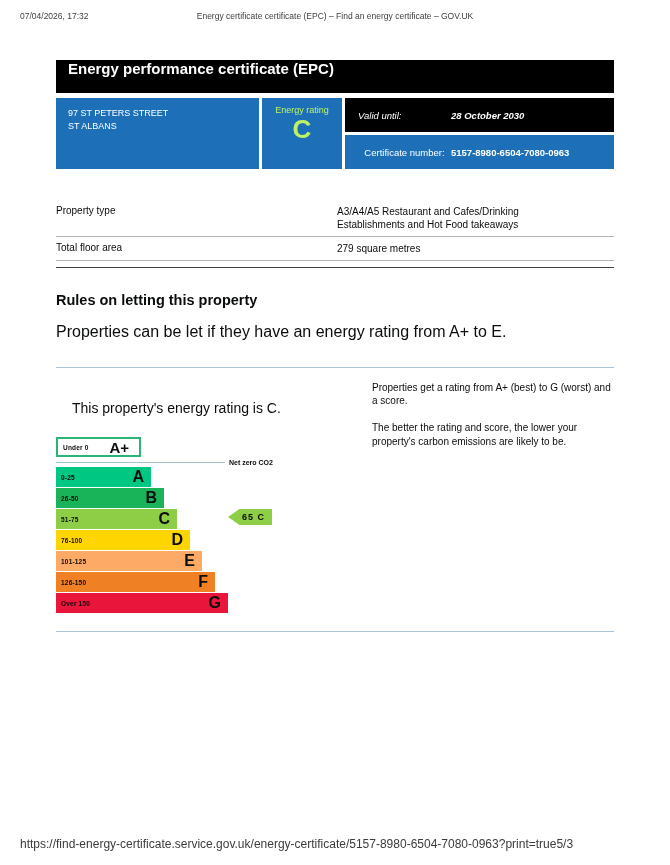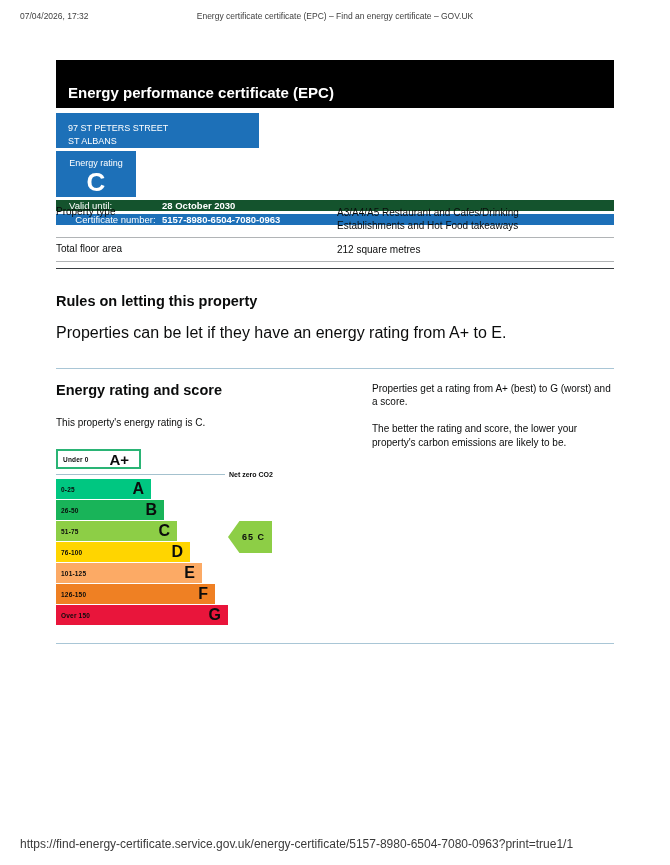--- a/index.html
+++ b/index.html
@@ -10,61 +10,61 @@
     font-family:"Liberation Sans", sans-serif;
     overflow:hidden;
   }
   
   .print-header { position:absolute; top:11px; left:0; right:0; height:12px; font-size:8.5px; color:#404040; }
   .ph-date { position:absolute; left:20px; top:0; }
   .ph-title { text-align:center; }
 
   .content { position:absolute; left:56px; top:60px; width:558px; }
 
-  .banner { background:#000000; color:#ffffff; font-weight:bold; font-size:15px; height:33px; padding:24px 12px; line-height:17px; }
+  .banner { background:#000000; color:#ffffff; font-weight:bold; font-size:15px; height:33px; padding:0 12px; line-height:17px; }
 
-  .panel { margin-top:5px; display:flex; gap:3px; height:71px;flex-direction:column; }
+  .panel { margin-top:5px; display:flex; gap:3px; height:71px; }
   .box-address { background:#1d70b8; width:203px; padding:9px 10px 0 12px; color:#fff; font-size:9px; line-height:1.45; }
-  .box-rating { background:#1d70b8; width:80px; color:#ffffff; text-align:center; padding-top:7px; }
+  .box-rating { background:#1d70b8; width:80px; color:#bef264; text-align:center; padding-top:7px; }
   .box-rating .rating-label { font-size:9px; }
   .box-rating .rating-value { font-size:26px; font-weight:bold; line-height:1.1; }
   .box-details { flex:1; display:flex; flex-direction:column; gap:3px; }
   .detail-row { background:#1d70b8; flex:1; display:flex; align-items:center; padding-left:13px; color:#fff; font-size:9.5px; }
   .detail-label { width:93px; }
   .detail-value { font-weight:bold; }
 
-  .prop-table { margin-top:17px; font-size:10px; }
+  .prop-table { margin-top:31px; font-size:10px; }
   .prop-row { display:flex; border-bottom:1px solid #b1b4b6; padding:5px 0 5px 0; }
   .prop-label { width:281px; }
   .prop-value { width:230px; line-height:1.3; }
   .table-end-rule { height:7px; border-bottom:1.5px solid #3a3f42; }
 
   h2 { font-size:14.5px; font-weight:bold; margin:24px 0 0 0; }
   .rules-body { font-size:16px; margin:15px 0 0 0; }
   .hr-blue { border:none; border-top:1.5px solid #a9c6d6; margin:26px 0 0 0; }
 
   .two-col { display:flex; margin-top:13px; }
   .col-left { width:304px; }
   .col-left h2 { margin-top:0; }
-  .col-left p { font-size:10px; margin:19px 0 0 0; }
+  .col-left p { font-size:14px; margin:19px 0 0 16px; }
   .col-right { width:254px; font-size:10px; line-height:1.32; }
   .col-right p { margin:0 0 14px 12px; }
 
   .chart { margin-top:21px; position:relative; }
   .band-row { position:relative; height:21px; }
   .band { height:20px; display:flex; align-items:center; position:relative; }
   .band .range { font-size:6.5px; font-weight:bold; padding-left:5px; letter-spacing:0.2px; }
   .band .letter { position:absolute; right:7px; top:50%; transform:translateY(-50%); font-size:16px; font-weight:bold; line-height:1; }
   .band-aplus { background:#ffffff; border:2px solid #2ab475; }
   .band-aplus .letter { font-size:15px; right:10px; }
   .netzero-row { height:9px; display:flex; align-items:center; }
   .nz-line { width:169px; height:1px; background:#a4c1ce; }
   .nz-label { font-size:7px; font-weight:bold; margin-left:4px; white-space:nowrap; }
   .current-arrow {
-    position:absolute; left:172px; top:0; width:44px; height:32px;
+    position:absolute; left:172px; top:0; width:44px; height:16px;
     clip-path:polygon(0 50%, 26% 0, 100% 0, 100% 100%, 26% 100%);
     display:flex; align-items:center; justify-content:center;
     font-size:9px; font-weight:bold; padding-left:7px; letter-spacing:1px;
   }
   .hr-bottom { margin-top:17px; }
 
   .page-footer { position:absolute; bottom:14px; left:20px; right:20px; font-size:12px; color:#3b3b3b; display:flex; justify-content:flex-start; }
 </style>
 </head>
 <body>
@@ -83,51 +83,50 @@
   <div class="panel">
     <div class="box-address" style="background: rgb(29, 112, 184);">
       <div>97 ST PETERS STREET</div>
       <div>ST ALBANS</div>
     </div>
     <div class="box-rating" style="background: rgb(29, 112, 184);">
       <div class="rating-label">Energy rating</div>
       <div class="rating-value">C</div>
     </div>
     <div class="box-details">
-      <div class="detail-row" style="background: #14532d;">
+      <div class="detail-row" style="background: #000000; font-style: italic;">
         <span class="detail-label">Valid until:</span>
         <span class="detail-value">28 October 2030</span>
       </div>
       <div class="detail-row" style="background: rgb(29, 112, 184); text-align: center;">
         <span class="detail-label">Certificate number:</span>
         <span class="detail-value">5157-8980-6504-7080-0963</span>
       </div>
     </div>
   </div>
 
   <div class="prop-table">
     <div class="prop-row">
       <div class="prop-label">Property type</div>
       <div class="prop-value">A3/A4/A5 Restaurant and Cafes/Drinking Establishments and Hot Food takeaways</div>
     </div>
     <div class="prop-row">
       <div class="prop-label">Total floor area</div>
-      <div class="prop-value">212 square metres</div>
+      <div class="prop-value">279 square metres</div>
     </div>
     <div class="table-end-rule"></div>
   </div>
 
   <h2>Rules on letting this property</h2>
   <p class="rules-body">Properties can be let if they have an energy rating from A+ to E.</p>
 
   <hr class="hr-blue">
 
   <div class="two-col">
     <div class="col-left">
-      <h2>Energy rating and score</h2>
       <p>This property's energy rating is C.</p>
       <div class="chart">
           <div class="band-row">
             <div class="band band-aplus" style="width: 85px; border-color: rgb(42, 180, 117);">
               <span class="range">Under 0</span>
               <span class="letter">A+</span>
             </div>
           </div>
           <div class="netzero-row">
             <span class="nz-line"></span>
@@ -183,14 +182,14 @@
       <p>The better the rating and score, the lower your property's carbon emissions are likely to be.</p>
     </div>
   </div>
 
   <hr class="hr-blue hr-bottom">
 
 </div>
 
 <div class="page-footer">
   <span>https://find-energy-certificate.service.gov.uk/energy-certificate/5157-8980-6504-7080-0963?print=true</span>
-  <span>1/1</span>
+  <span>5/3</span>
 </div>
 
 </body></html>

